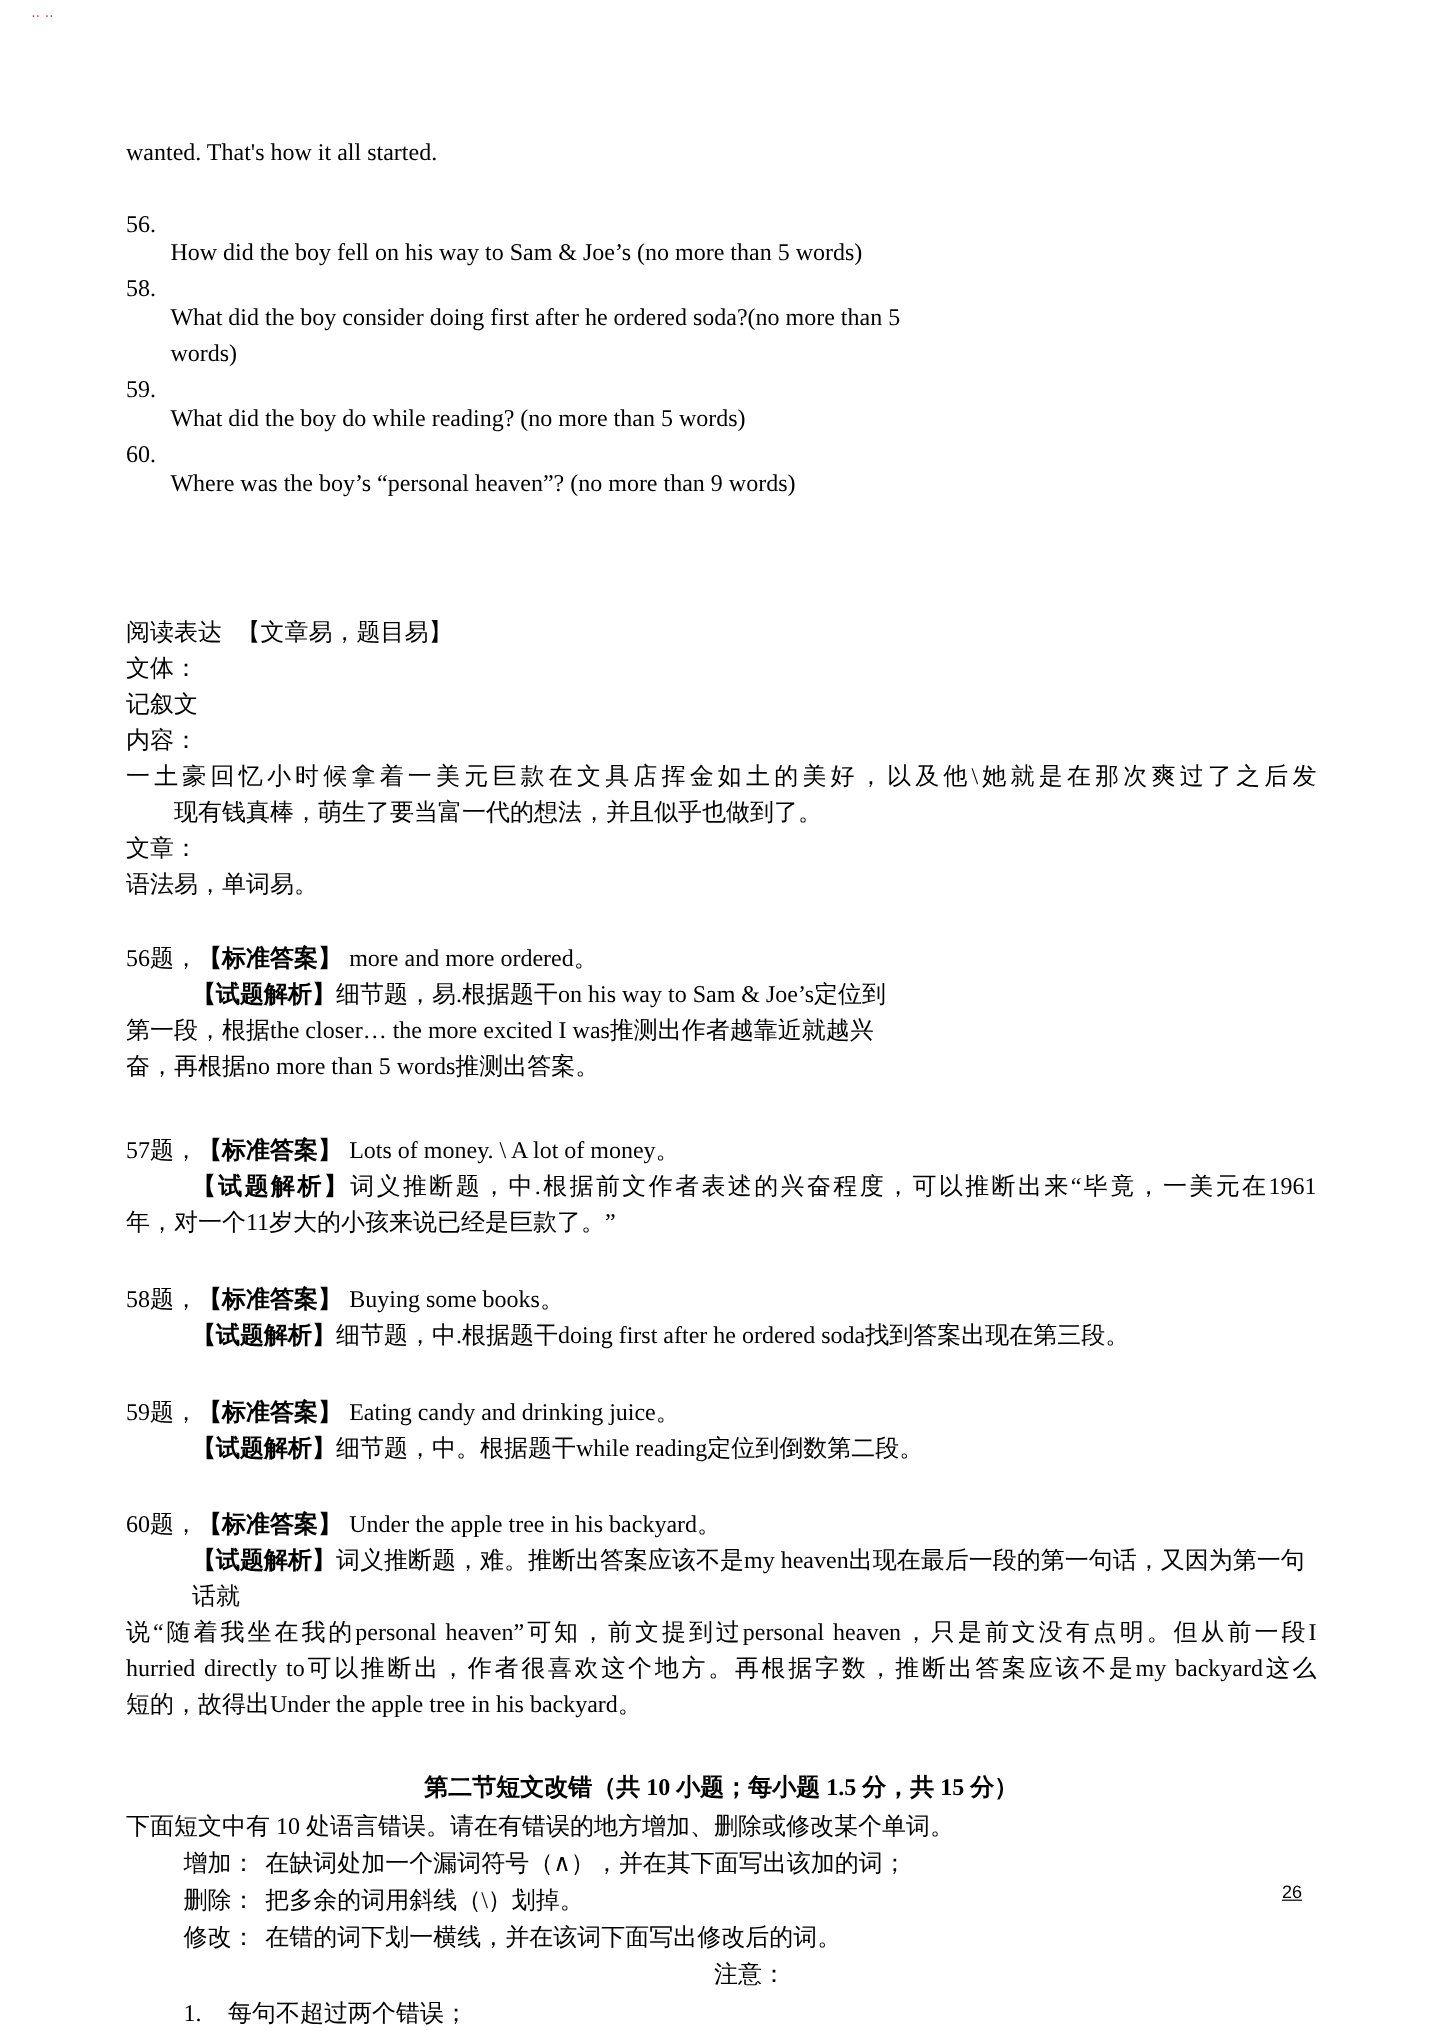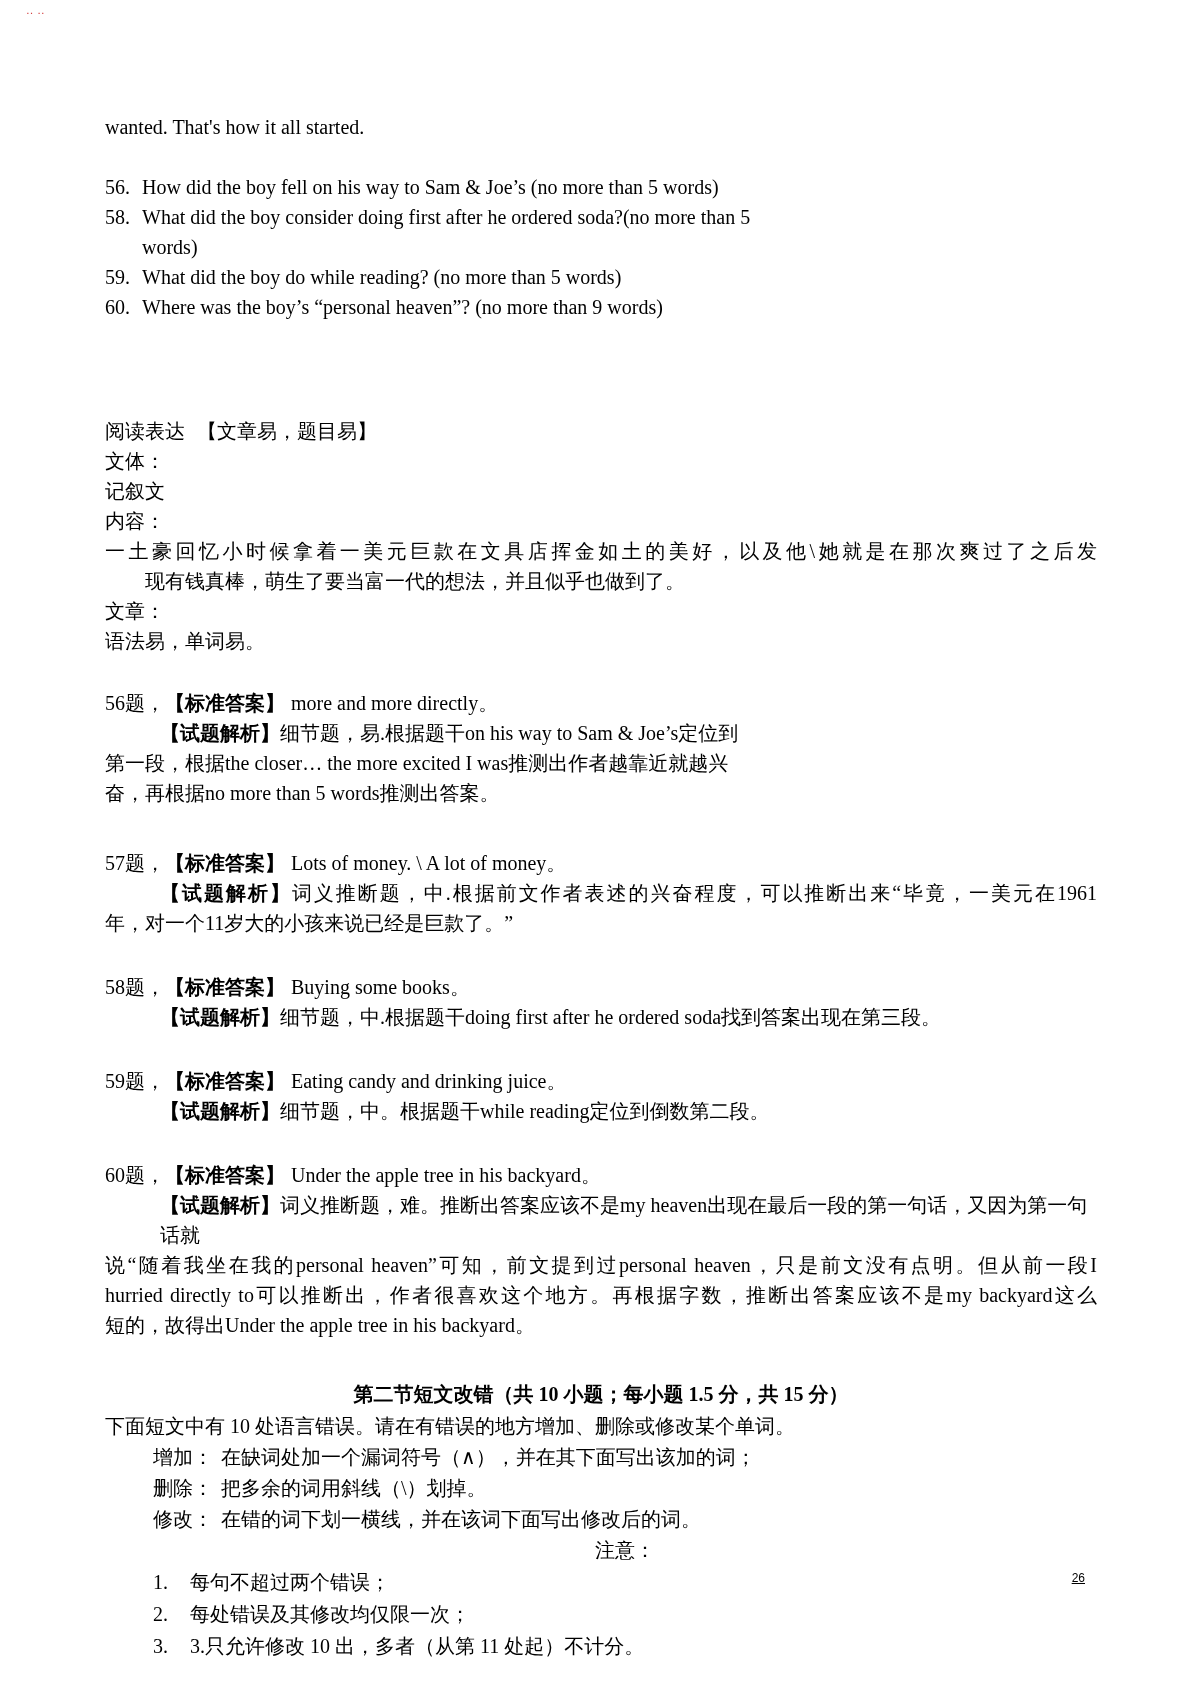--- a/index.html
+++ b/index.html
@@ -14,21 +14,21 @@
     line-height:30px;
     overflow:hidden;
   }
   .content { position:absolute; left:105px; top:112px; width:992px; }
 
   .lead { margin-bottom:30px; }
 
   .q-list { }
   .q-row { display:flex; }
   .q-num { width:37px; flex-shrink:0; }
-  .q-text { flex:1; }
+  .q-text { flex:1;margin-top:24px; }
   .q-cont { padding-left:37px; }
 
   .overview { margin-top:94px; }
   .ov-title-line { }
   .ov-tag { margin-left:12px; }
   .kv { display:flex;flex-direction:column; }
   .kv-label { width:80px; flex-shrink:0; }
   .kv-text { flex:1; }
   .cont2 { padding-left:40px; }
 
@@ -44,21 +44,21 @@
   .corr-intro { line-height:32px; }
   .rule-row { padding-left:48px; line-height:31px; }
   .rule-label { margin-right:8px; }
   .note-label { padding-left:48px; line-height:31px;text-align:center; }
   .note-row { display:flex; padding-left:48px; line-height:32px; }
   .note-num { width:37px; flex-shrink:0; }
 
   .page-num {
     position:absolute; top:1568px; right:115px;
     font-family:"Liberation Sans","DejaVu Sans",sans-serif;
-    font-size:12px; line-height:20px;text-decoration:underline;
+    font-size:15px; line-height:20px;text-decoration:underline;
   }
   .red-mark {
     position:absolute; left:26px; top:5px; width:48px; height:12px;
     color:#cc2222; font-size:11px; line-height:12px; letter-spacing:4px;
     overflow:hidden; opacity:.85;
     font-family:"DejaVu Sans",sans-serif;
   }
 </style>
 </head>
 <body>
@@ -106,21 +106,21 @@
         </span>
       </div>
       <div class="kv">
         <span class="kv-label">文章：</span>
         <span class="kv-text">语法易，单词易。</span>
       </div>
     </div>
 
     <div class="ans-block first">
       <div class="ans-line">
-        <span>56题，</span><span class="tag">【标准答案】</span><span>more and more directly。</span>
+        <span>56题，</span><span class="tag">【标准答案】</span><span>more and more ordered。</span>
       </div>
       <div class="analysis-first">
         <span class="tag">【试题解析】</span><span>细节题，易.根据题干on his way to Sam &amp; Joe’s定位到</span>
       </div>
       <div>第一段，根据the closer… the more excited I was推测出作者越靠近就越兴</div>
       <div>奋，再根据no more than 5 words推测出答案。</div>
     </div>
 
     <div class="ans-block" style="margin-top:40px;">
       <div class="ans-line">

